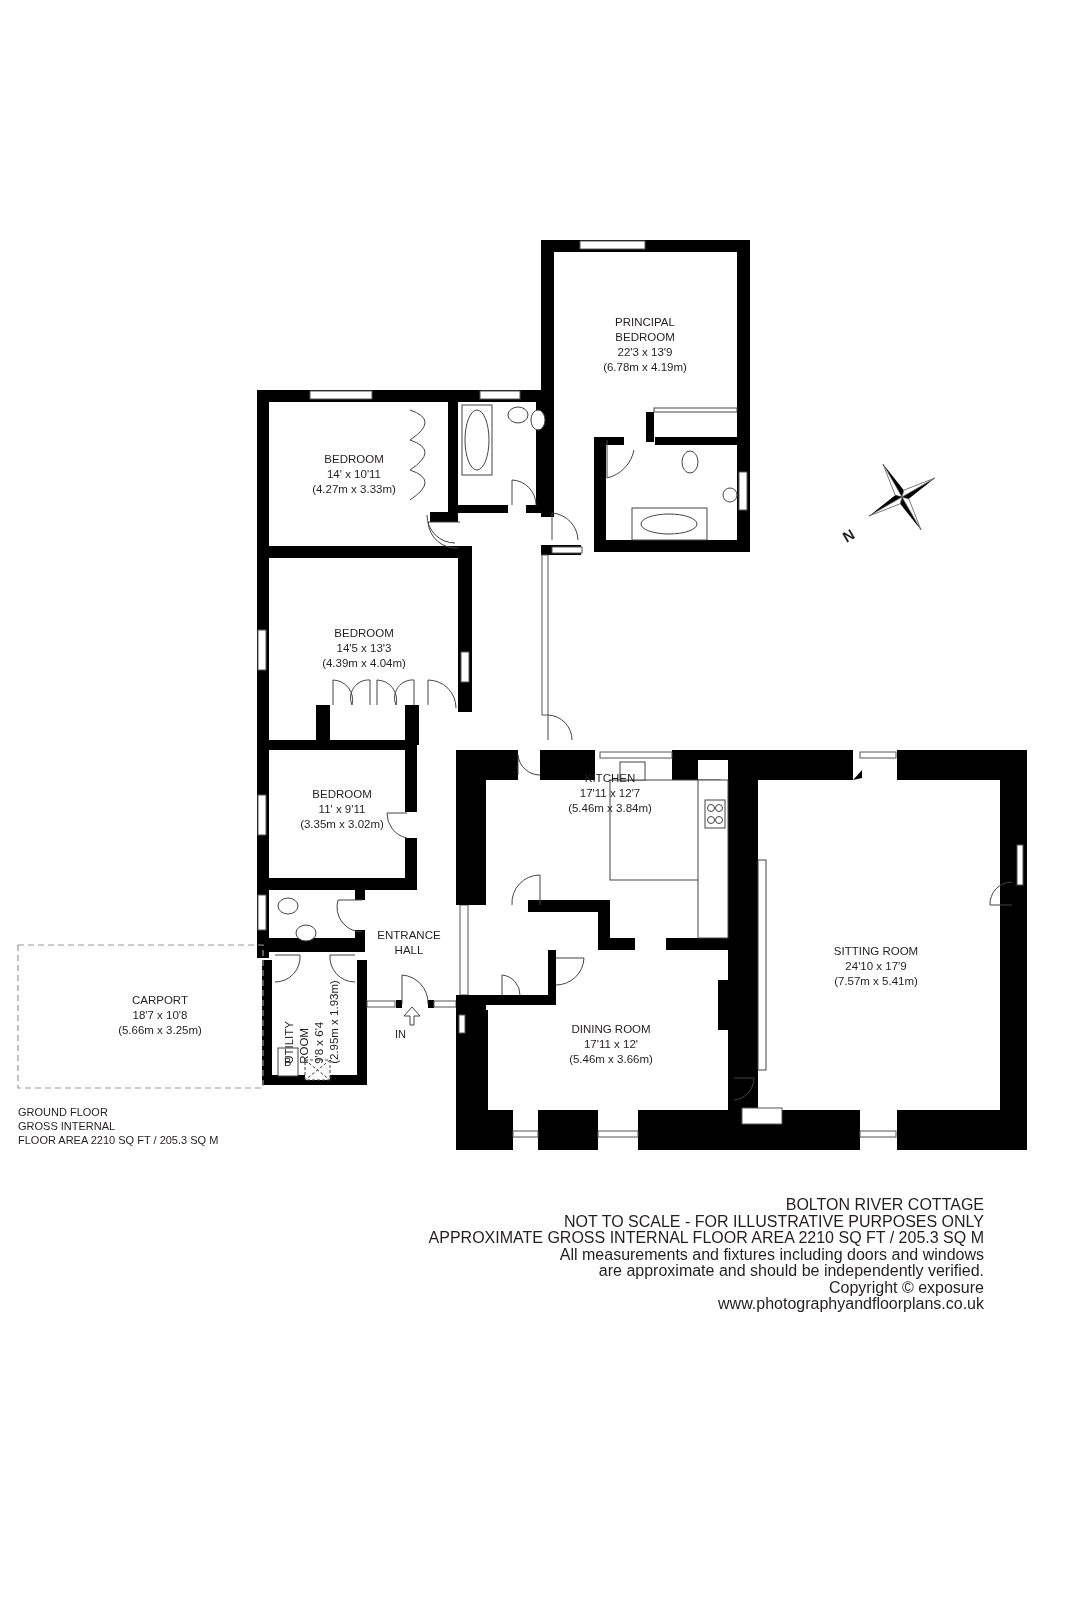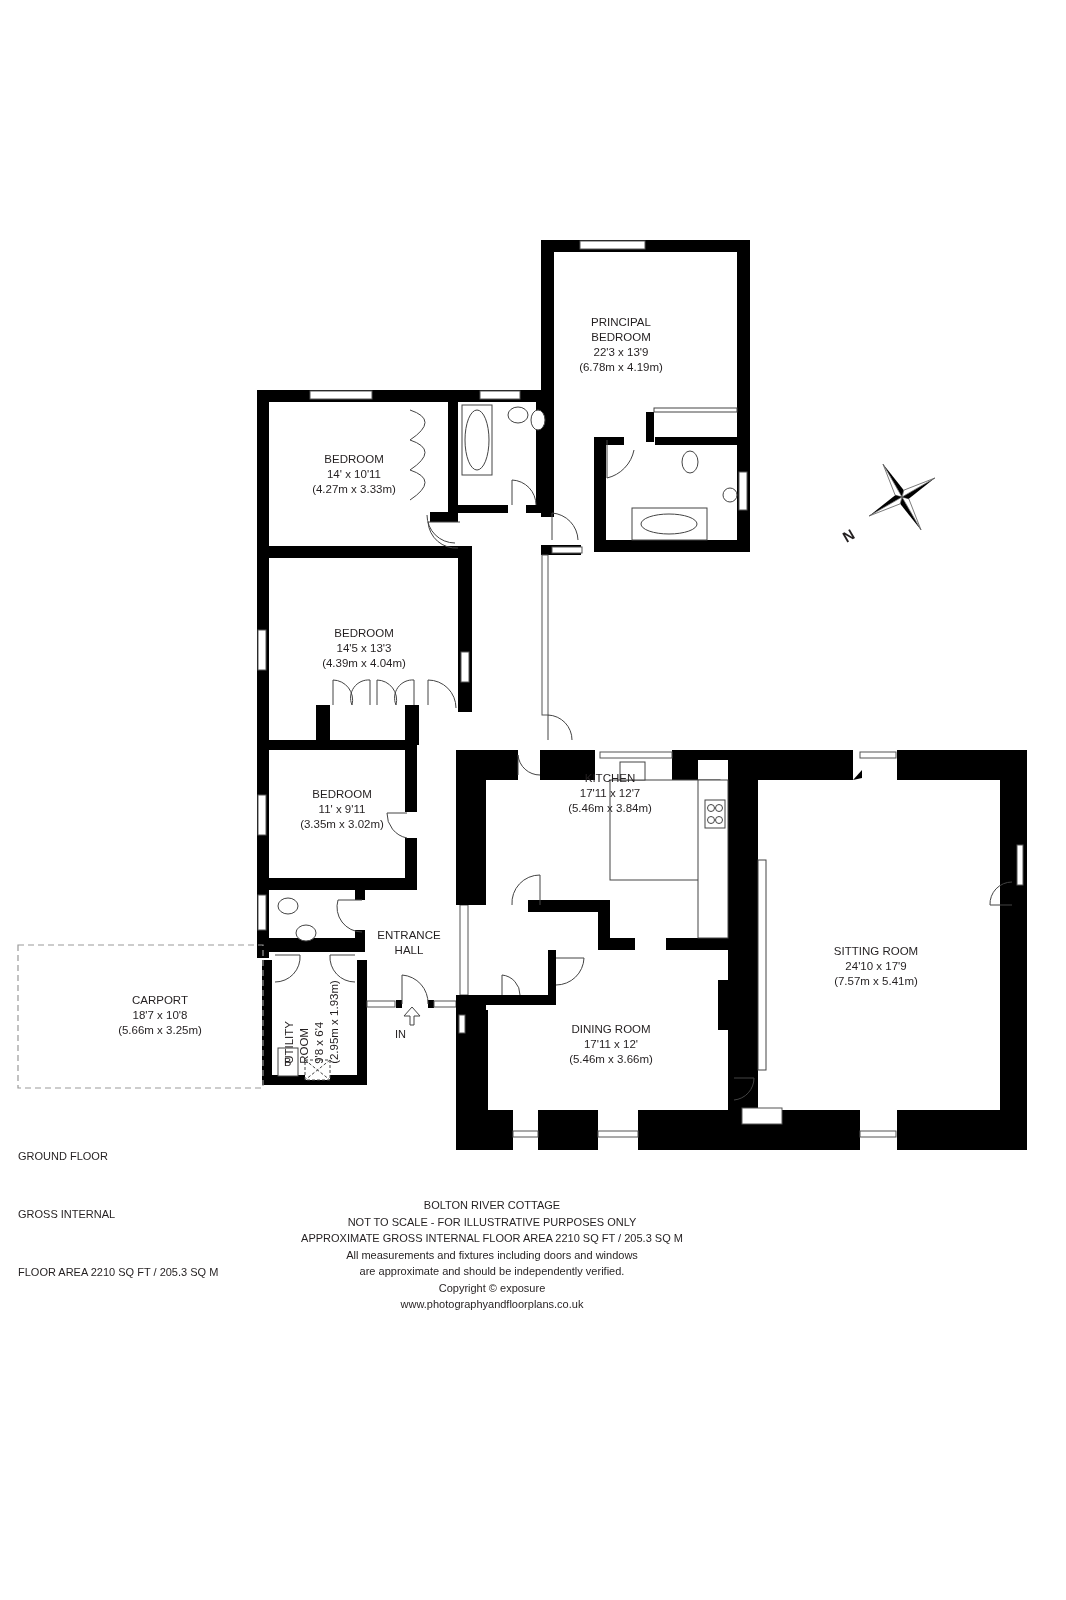--- a/index.html
+++ b/index.html
@@ -9,23 +9,23 @@
     .wall { fill: #000; }
     .win { fill: #fff; stroke: #555; stroke-width: 1; }
     .fixture { fill: #fff; stroke: #444; stroke-width: 1; }
     .door-arc { fill: none; stroke: #444; stroke-width: 1; }
     .dashed { fill: none; stroke: #999; stroke-width: 1.2; stroke-dasharray: 6 4; }
     .room-label { position: absolute; text-align: center; font-size: 11.5px; line-height: 15px;
                   transform: translateX(-50%); white-space: nowrap; }
     .room-label span { display: block; }
     .rot { transform: translate(-50%,-50%) rotate(-90deg); }
     .foot-left { position: absolute; left: 18px; top: 1105px; font-size: 11px; line-height: 14px; }
-    .foot-left span { display: block; margin-top: 44px; }
-    .foot-center { position: absolute; left: 0; width: 984px; top: 1197px; text-align: center;
-                   font-size: 11px; line-height: 16.5px; }
+    .foot-left span { display: block; }
+    .foot-center { position: absolute; left: 0; width: 984px; top: 1197px; text-align: right;
+                   font-size: 16px; line-height: 16.5px; }
     .foot-center span { display: block; }
     .in-label { position: absolute; left: 395px; top: 1028px; font-size: 11px; }
   </style>
 </head>
 <body>
 
 <svg id="plan" viewBox="0 0 1066 1600" xmlns="http://www.w3.org/2000/svg">
 
   <g>
     <rect class="wall" x="541" y="240" width="209" height="12"></rect>
@@ -186,21 +186,21 @@
     <polygon points="0,-38 -5,-5 0,0" fill="#fff" stroke="#555" stroke-width="0.7"></polygon>
     <polygon points="0,38 -5,5 0,0" fill="#000"></polygon>
     <polygon points="0,38 5,5 0,0" fill="#fff" stroke="#555" stroke-width="0.7"></polygon>
     <polygon points="-38,0 -5,-5 0,0" fill="#000"></polygon>
     <polygon points="-38,0 -5,5 0,0" fill="#fff" stroke="#555" stroke-width="0.7"></polygon>
     <polygon points="38,0 5,5 0,0" fill="#000"></polygon>
     <polygon points="38,0 5,-5 0,0" fill="#fff" stroke="#555" stroke-width="0.7"></polygon>
   </g>
 </svg>
 
-<div class="room-label" style="left:621px; top:315px;">
+<div class="room-label" style="left:645px; top:315px;">
   <span>PRINCIPAL</span>
   <span>BEDROOM</span>
   <span>22'3 x 13'9</span>
   <span>(6.78m x 4.19m)</span>
 </div>
 <div class="room-label" style="left:354px; top:452px;">
   <span>BEDROOM</span>
   <span>14' x 10'11</span>
   <span>(4.27m x 3.33m)</span>
 </div>

